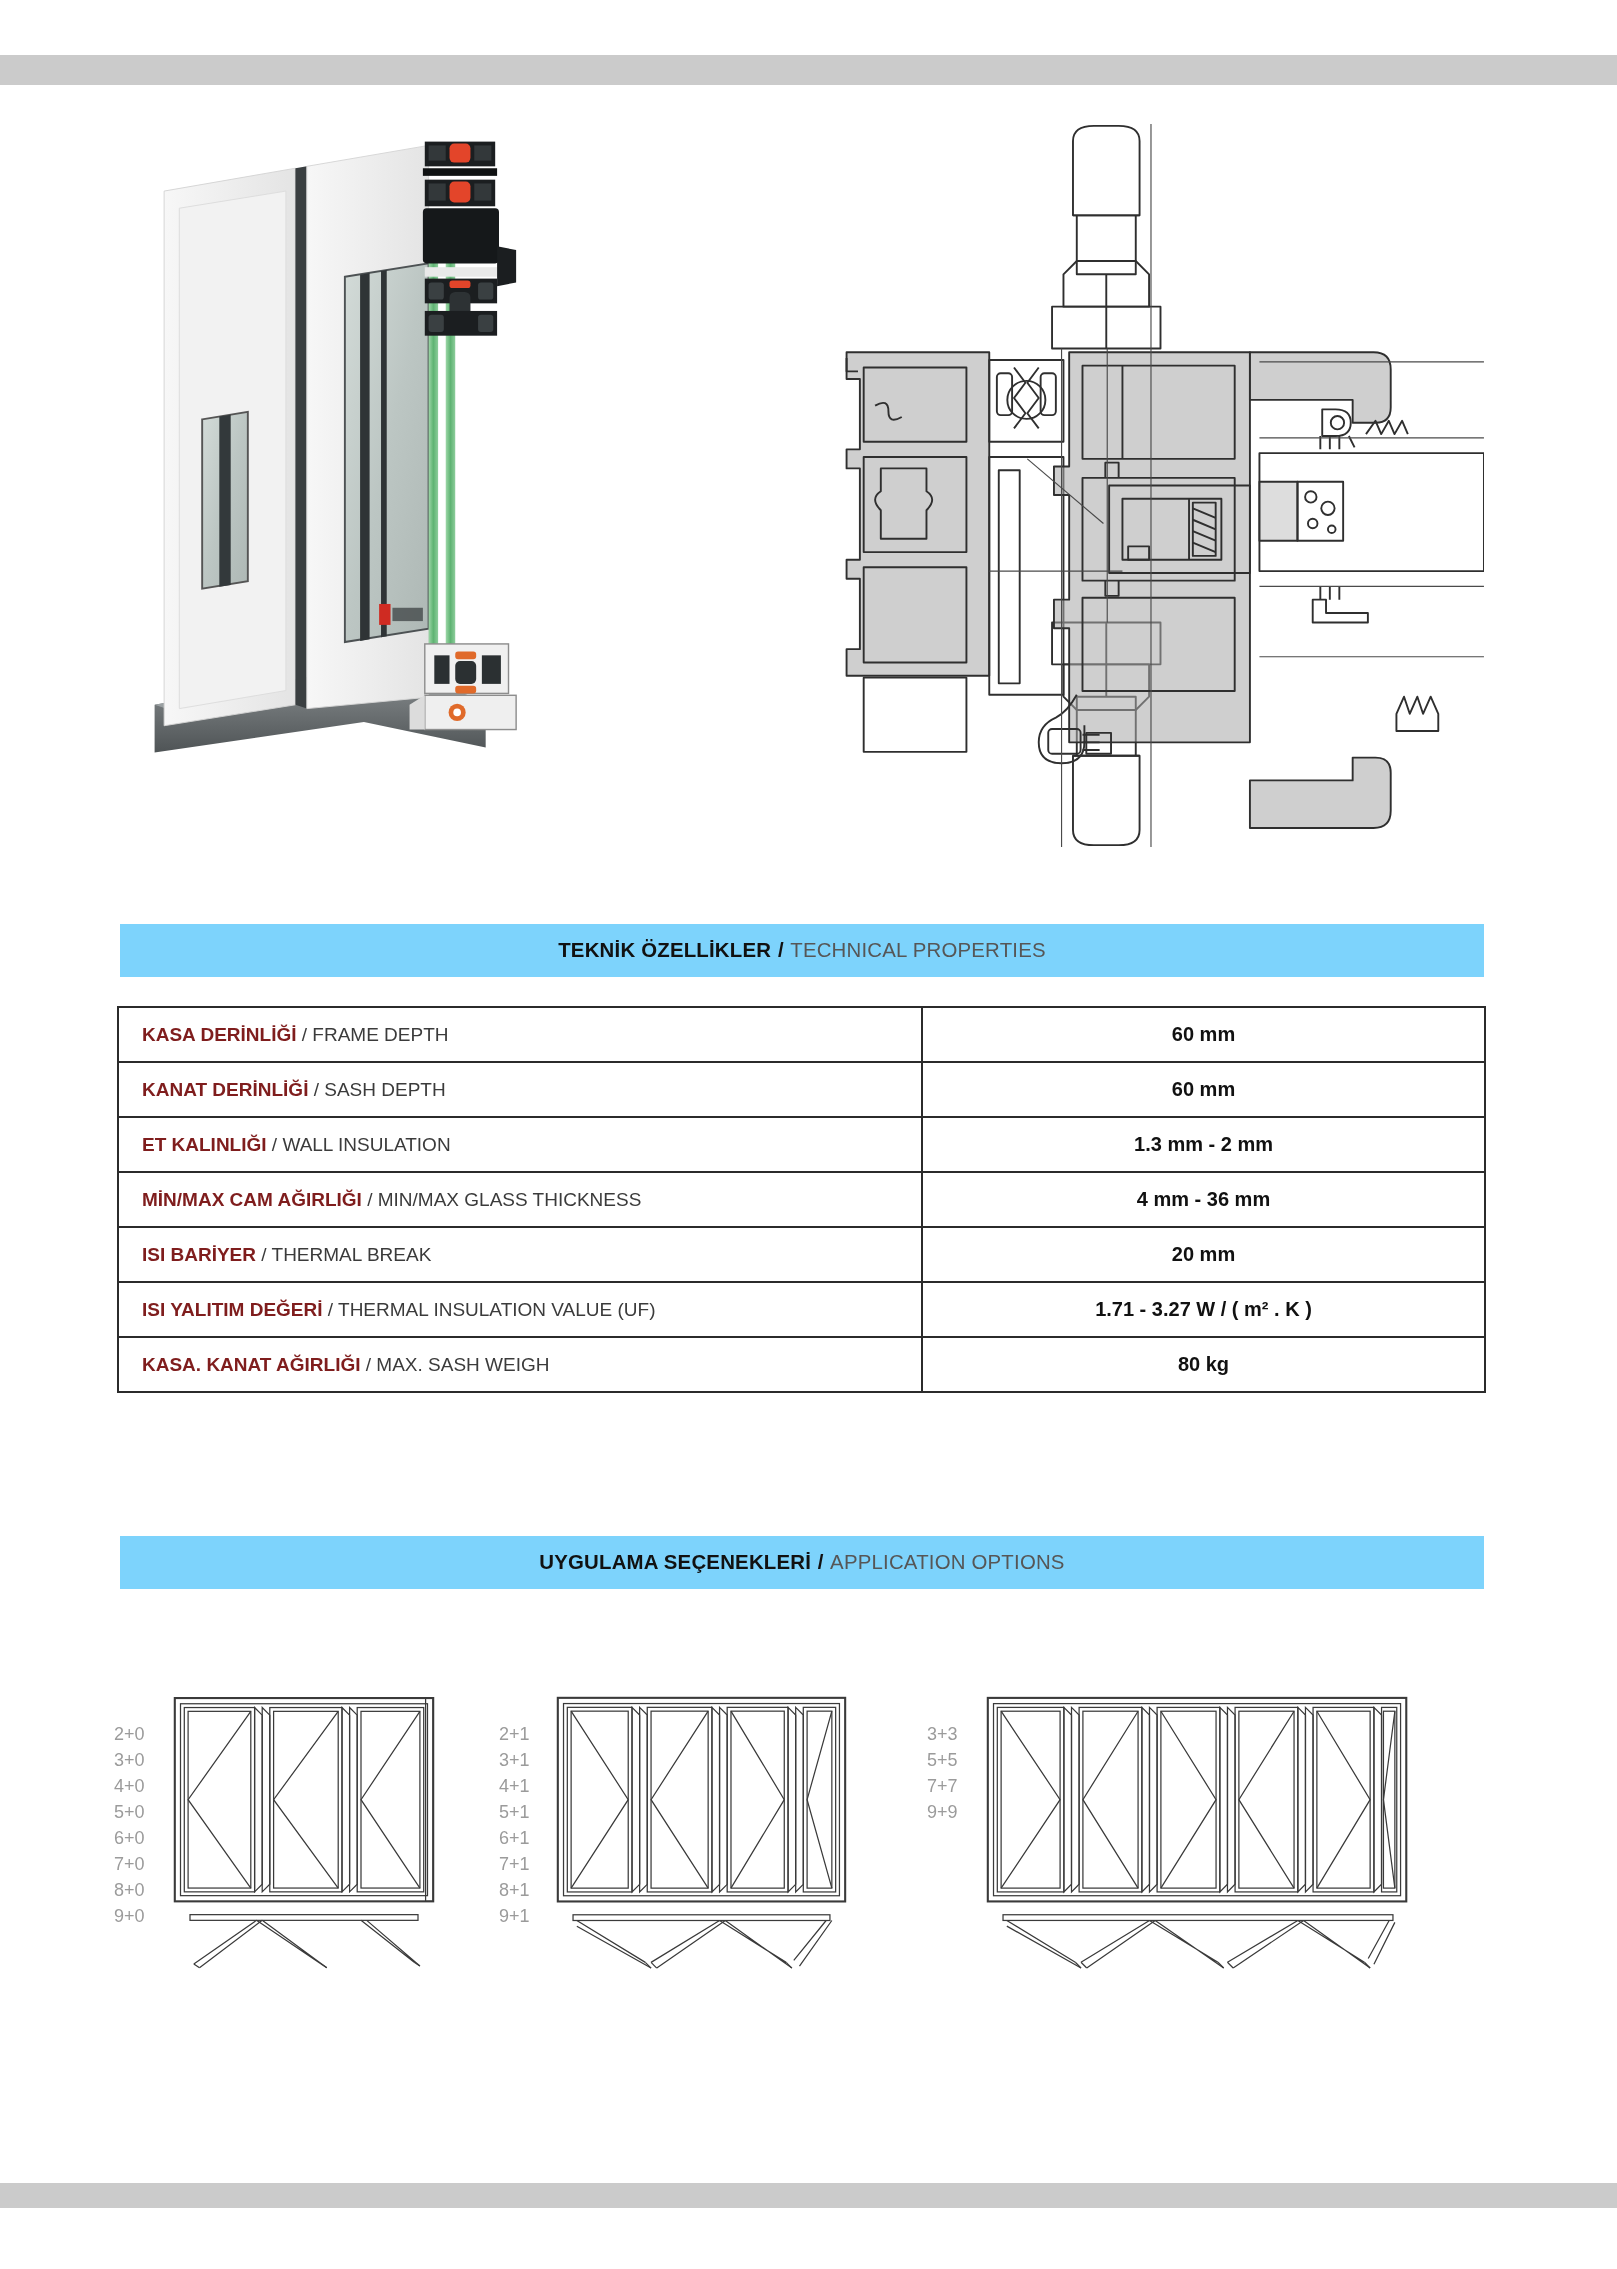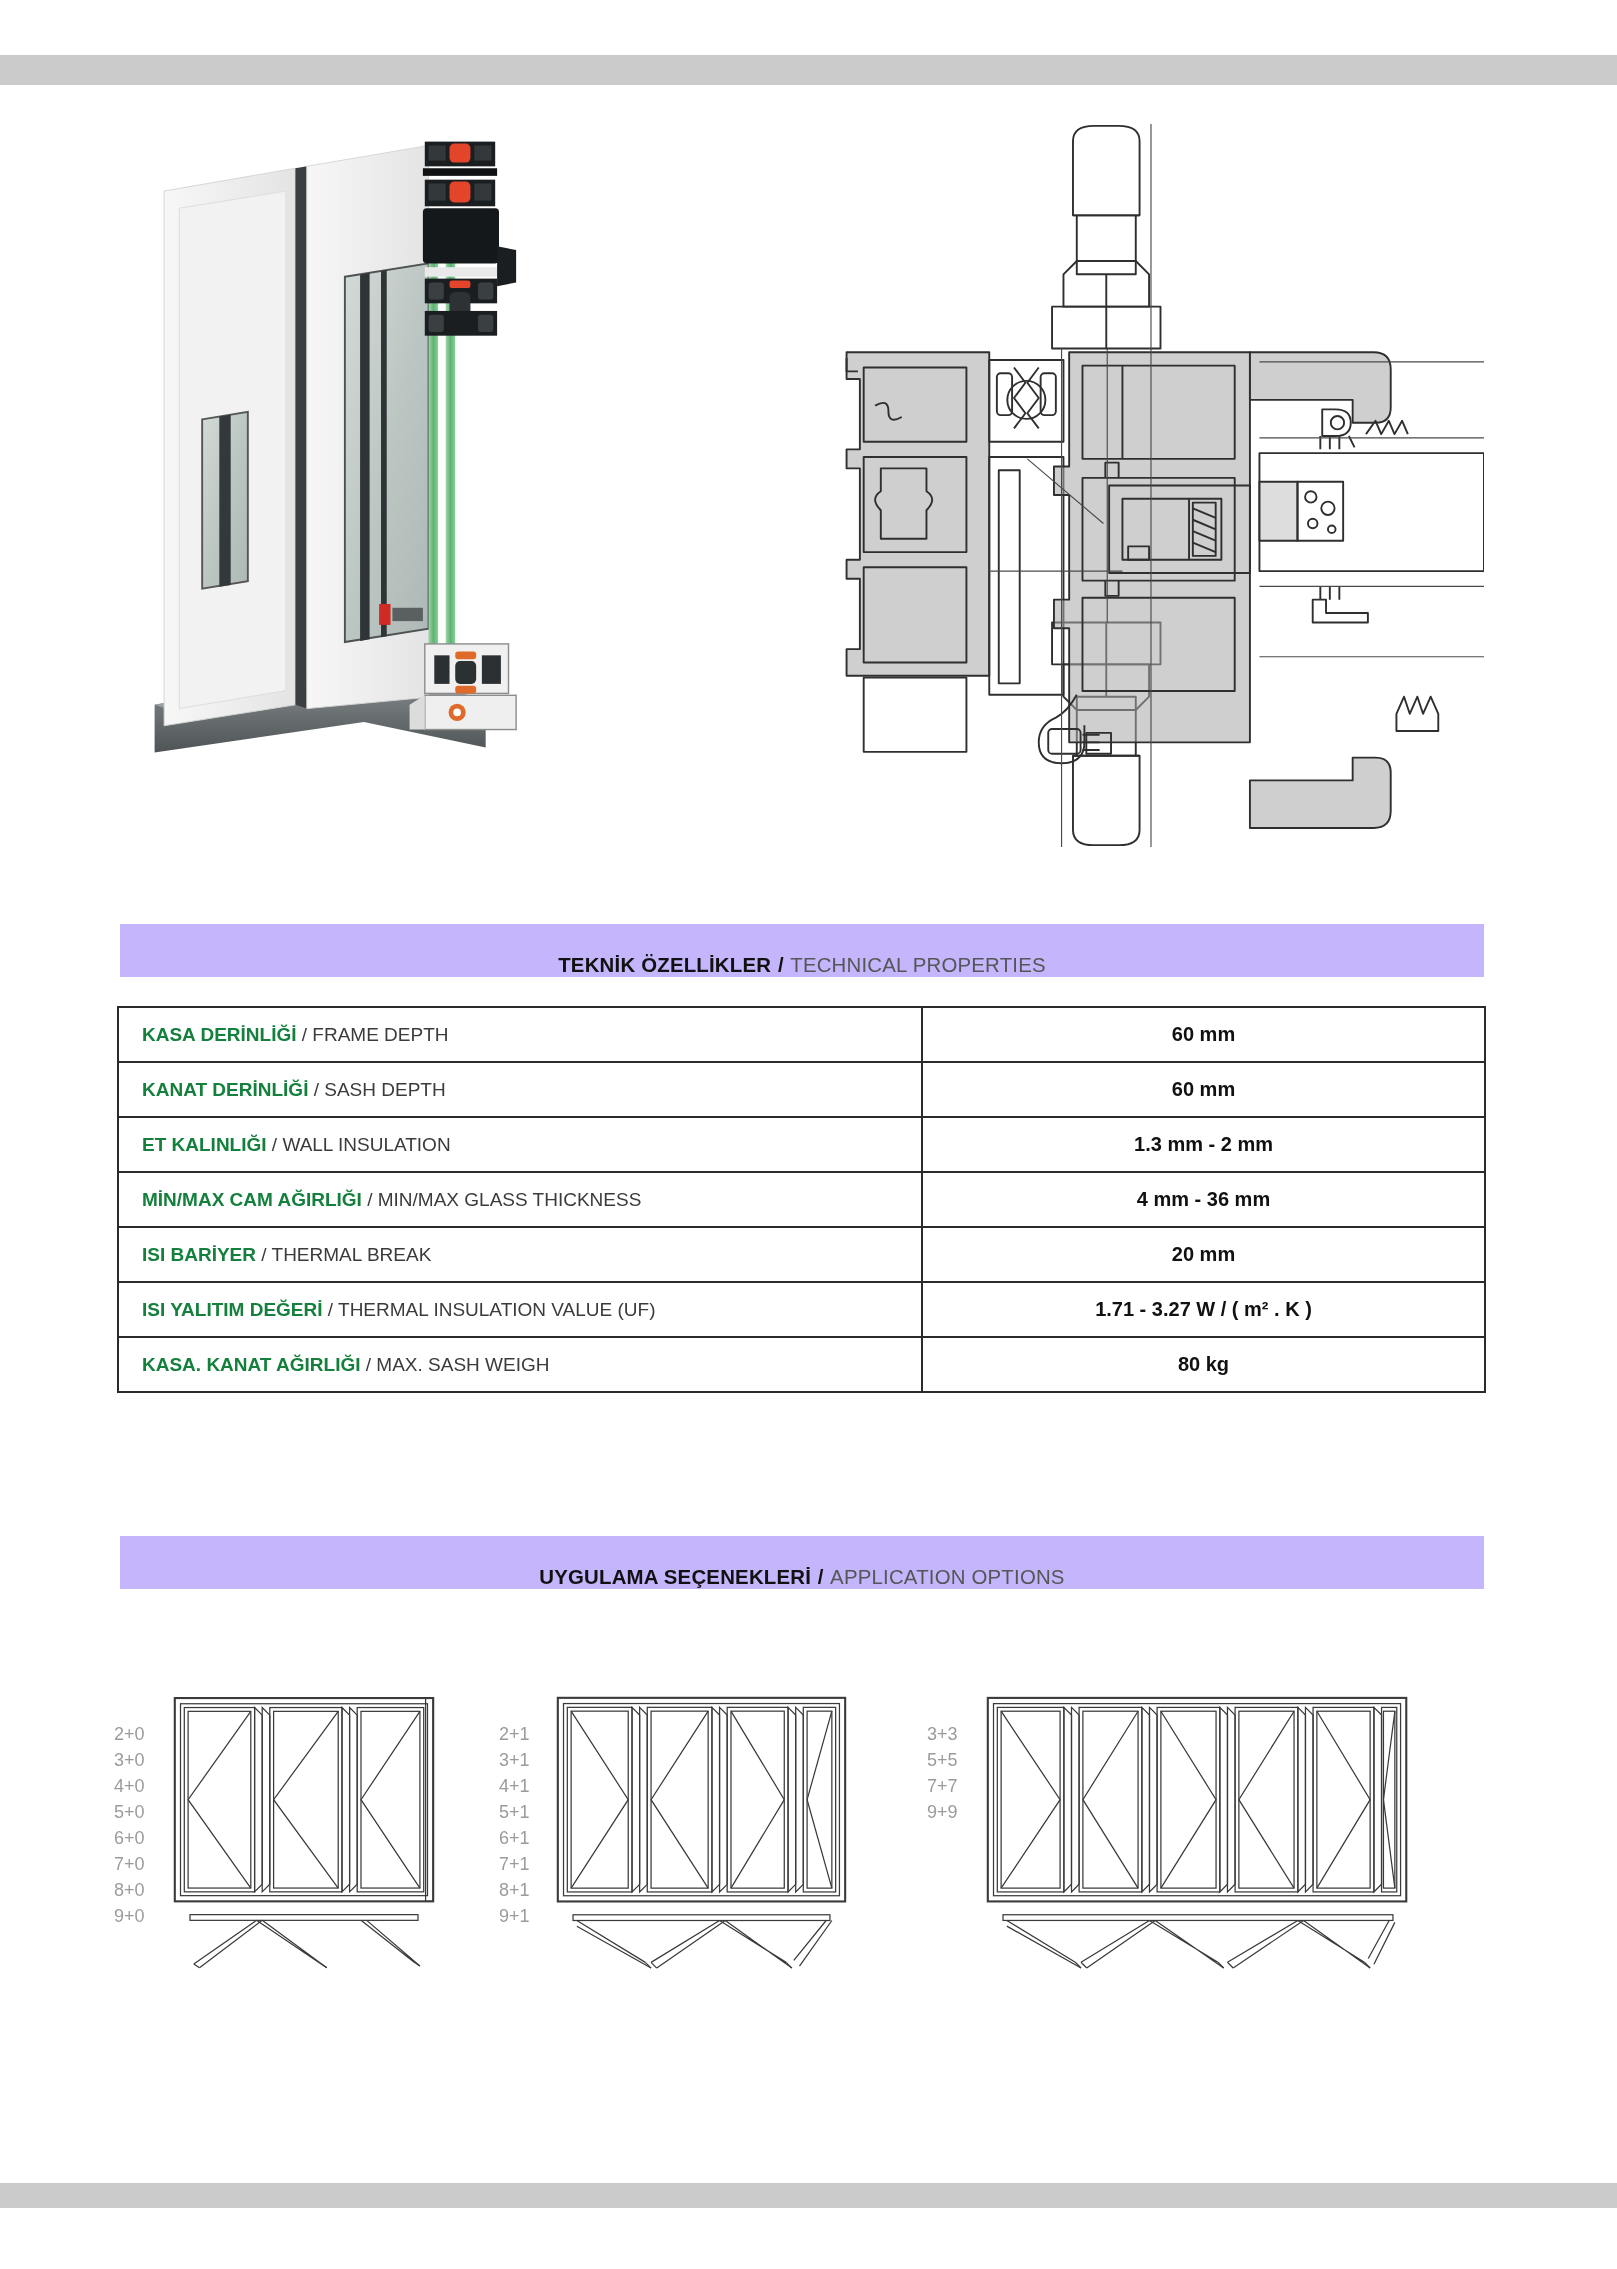--- a/index.html
+++ b/index.html
@@ -24,22 +24,22 @@
 
   .photo-wrap { position:absolute; left:143px; top:28.5px; width:438px; height:704px; }
   .photo-wrap svg { display:block; }
 
   .section-wrap { position:absolute; left:837px; top:19px; width:647px; height:723px; }
   .section-wrap svg { display:block; }
 
   
   .sec-head {
     position:absolute; left:120px; width:1364px; height:53px;
-    background:#c4b5fd;
-    display:flex; align-items:flex-end; justify-content:center;
+    background:#7dd3fc;
+    display:flex; align-items:center; justify-content:center;
   }
   .sec-head .tr {
     font-weight:bold; font-size:20.4px; color:#111; letter-spacing:0.2px;
   }
   .sec-head .sep { font-weight:bold; font-size:20.4px; color:#111; margin:0 6.7px; }
   .sec-head .en { font-size:20.4px; color:#565656; letter-spacing:0.2px; }
 
   #tech-head { top:924px; }
   #app-head  { top:1536px; }
 
@@ -55,21 +55,21 @@
     height:53px;
     padding:0 0 0 23px;
     vertical-align:middle;
   }
   .spec-table td.val {
     text-align:center; padding:0;
     font-weight:bold; font-size:20px; color:#111;
   }
   .spec-table col.c1 { width:804px; }
   .spec-table col.c2 { width:563px; }
-  .lbl-tr { font-weight:bold; font-size:19px; color:#15803d; }
+  .lbl-tr { font-weight:bold; font-size:19px; color:#7f1d1d; }
   .lbl-en { font-size:19px; color:#3b3b3b; }
 
   
   .app-area { position:absolute; left:0; top:1694px; width:1618px; height:380px; }
   .opt-group { position:absolute; top:0; }
   .opt-codes {
     position:absolute; top:27px;
     font-size:18px; color:#9b9b9b; line-height:26px;
     text-align:left; white-space:pre;
   }

